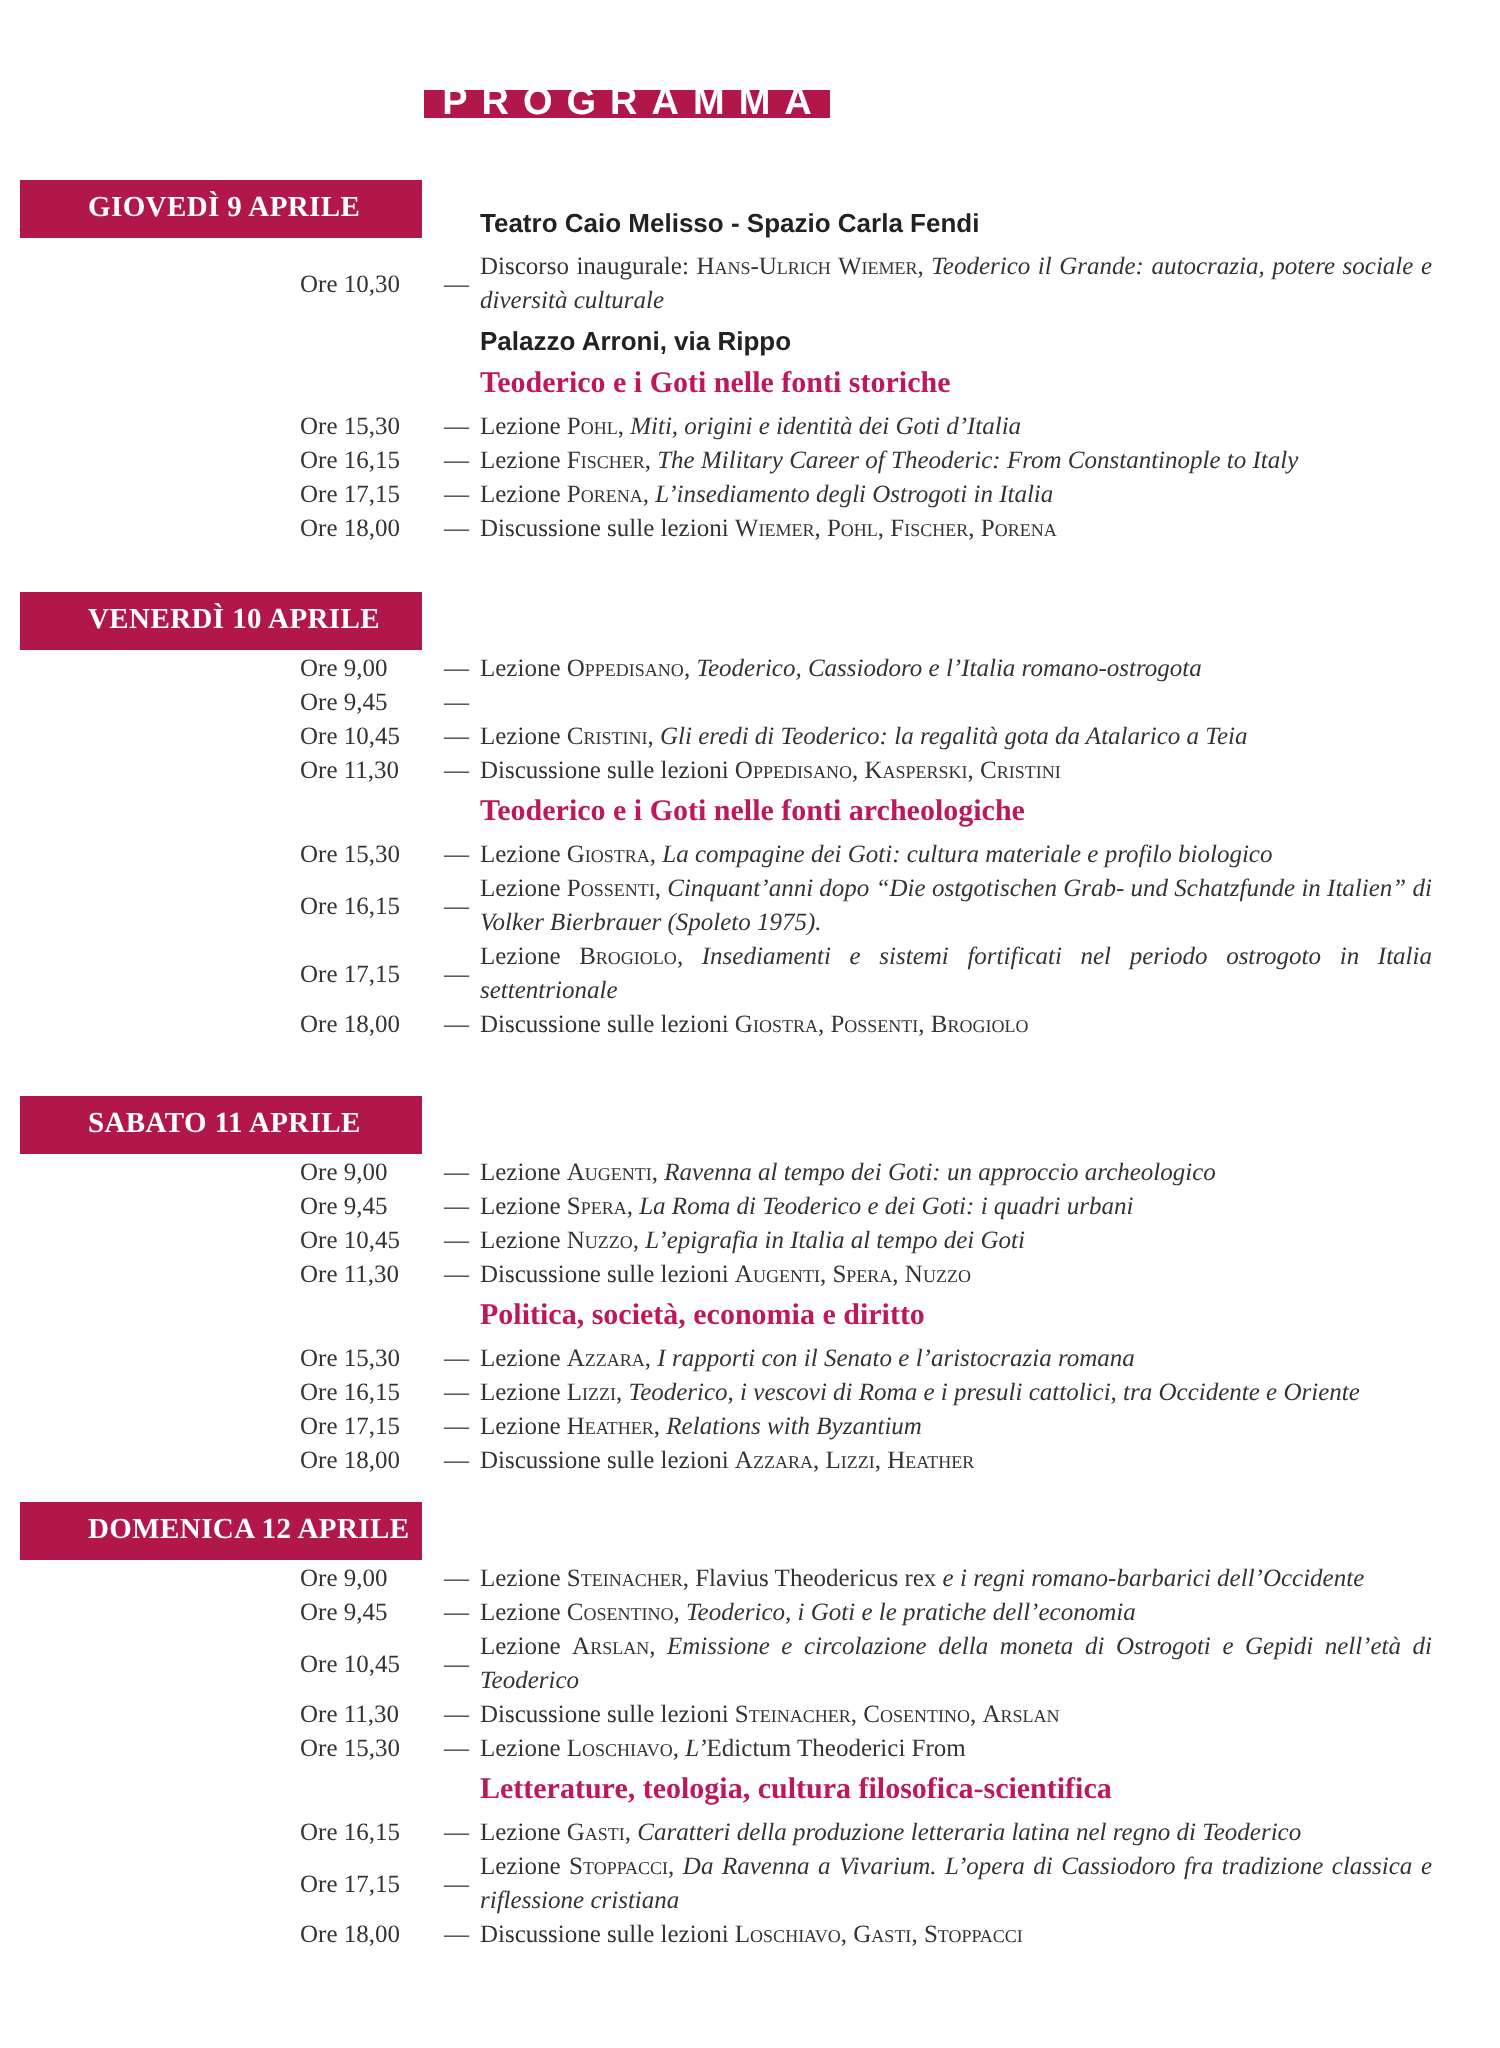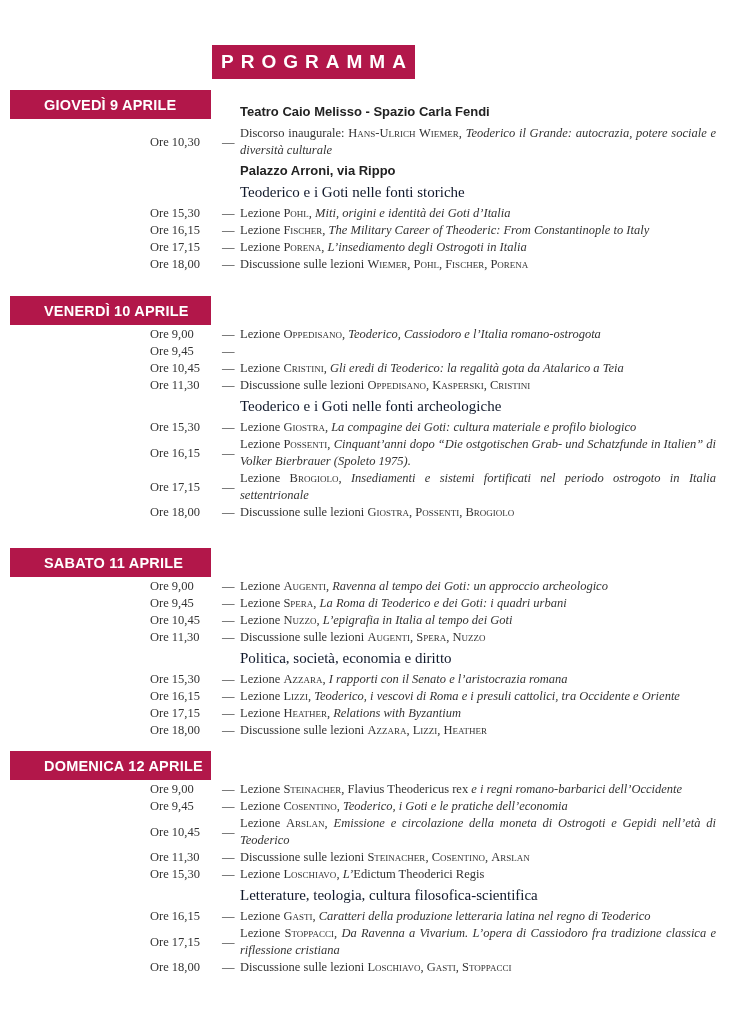--- a/index.html
+++ b/index.html
@@ -2,49 +2,49 @@
 <html style="--accent: #B2174A;"><head>
 <meta charset="utf-8">
 <style>
   :root { --accent:#B2174A; --ink:#333; }
   html,body { margin:0; padding:0; background:#ffffff; }
   .page {
     position:relative; width:750px; height:1024px; background:#fff;
     font-family:"Liberation Serif", serif; color:var(--ink); overflow:hidden;
   }
   .title-banner {
-    position:absolute; left:212px; top:45px; width:203px; height:34px;
+    position:absolute; left:212px; top:45px; width:203px; height:14px;
     background:var(--accent); color:#fff;
     font-family:"Liberation Sans", sans-serif; font-weight:bold; font-size:19px;
     letter-spacing:7px; padding-left:7px; box-sizing:border-box;
     display:flex; align-items:center; justify-content:center;
   }
   #days { position:absolute; inset:0; }
   .day { position:absolute; left:0; right:0; }
   #days .day:nth-child(1){ top:90px; }
   #days .day:nth-child(2){ top:296px; }
   #days .day:nth-child(3){ top:548px; }
   #days .day:nth-child(4){ top:751px; }
   .day-banner {
     position:absolute; left:10px; top:0; width:201px; height:29px;
     background:var(--accent); color:#fff;
-    font-family:Liberation Sans, sans-serif; font-weight:bold; font-size:14.5px;
+    font-family:Liberation Serif, serif; font-weight:bold; font-size:14.5px;
     letter-spacing:0.2px; padding-left:34px; box-sizing:border-box;
     display:flex; align-items:center;
   }
   .day-content { margin-left:150px; margin-right:34px; padding-top:30px; }
   .day--first .day-content { padding-top:14px; }
   .venue {
     font-family:"Liberation Sans", sans-serif; font-weight:bold; font-size:13px;
     color:#222; margin:4px 0 5px 90px; line-height:16px;
   }
   .day--first .venue:first-child { margin-top:0; }
   .session {
-    font-family:"Liberation Serif", serif; font-weight:normal; font-size:15px;
-    color:#0f172a; margin:4px 0 5px 90px; line-height:16px;
+    font-family:"Liberation Serif", serif; font-weight:bold; font-size:15px;
+    color:#be185d; margin:4px 0 5px 90px; line-height:16px;
   }
   .row { display:flex; align-items:center; font-size:12.5px; line-height:17px; color:var(--ink); }
   .time { width:72px; flex:none; }
   .dash { width:18px; flex:none; }
   .desc { flex:1; text-align:justify; }
   .seg-i  { font-style:italic; }
   .seg-sc { font-variant:small-caps; }
   .seg-r  { font-style:normal; }
 </style>
 </head>
@@ -196,21 +196,21 @@
             <span class="desc"><span class="seg-r">Lezione </span><span class="seg-sc">Arslan</span><span class="seg-r">, </span><span class="seg-i">Emissione e circolazione della moneta di Ostrogoti e Gepidi nell’età di Teoderico</span></span>
           </div>
           <div class="row">
             <span class="time">Ore 11,30</span>
             <span class="dash">—</span>
             <span class="desc"><span class="seg-r">Discussione sulle lezioni </span><span class="seg-sc">Steinacher</span><span class="seg-r">, </span><span class="seg-sc">Cosentino</span><span class="seg-r">, </span><span class="seg-sc">Arslan</span></span>
           </div>
           <div class="row">
             <span class="time">Ore 15,30</span>
             <span class="dash">—</span>
-            <span class="desc"><span class="seg-r">Lezione </span><span class="seg-sc">Loschiavo</span><span class="seg-r">, </span><span class="seg-i">L’</span><span class="seg-r">Edictum Theoderici Regis</span></span>
+            <span class="desc"><span class="seg-r">Lezione </span><span class="seg-sc">Loschiavo</span><span class="seg-r">, </span><span class="seg-i">L’</span><span class="seg-r">Edictum Theoderici From</span></span>
           </div>
           <h4 class="session">Letterature, teologia, cultura filosofica-scientifica</h4>
           <div class="row">
             <span class="time">Ore 16,15</span>
             <span class="dash">—</span>
             <span class="desc"><span class="seg-r">Lezione </span><span class="seg-sc">Gasti</span><span class="seg-r">, </span><span class="seg-i">Caratteri della produzione letteraria latina nel regno di Teoderico</span></span>
           </div>
           <div class="row">
             <span class="time">Ore 17,15</span>
             <span class="dash">—</span>

